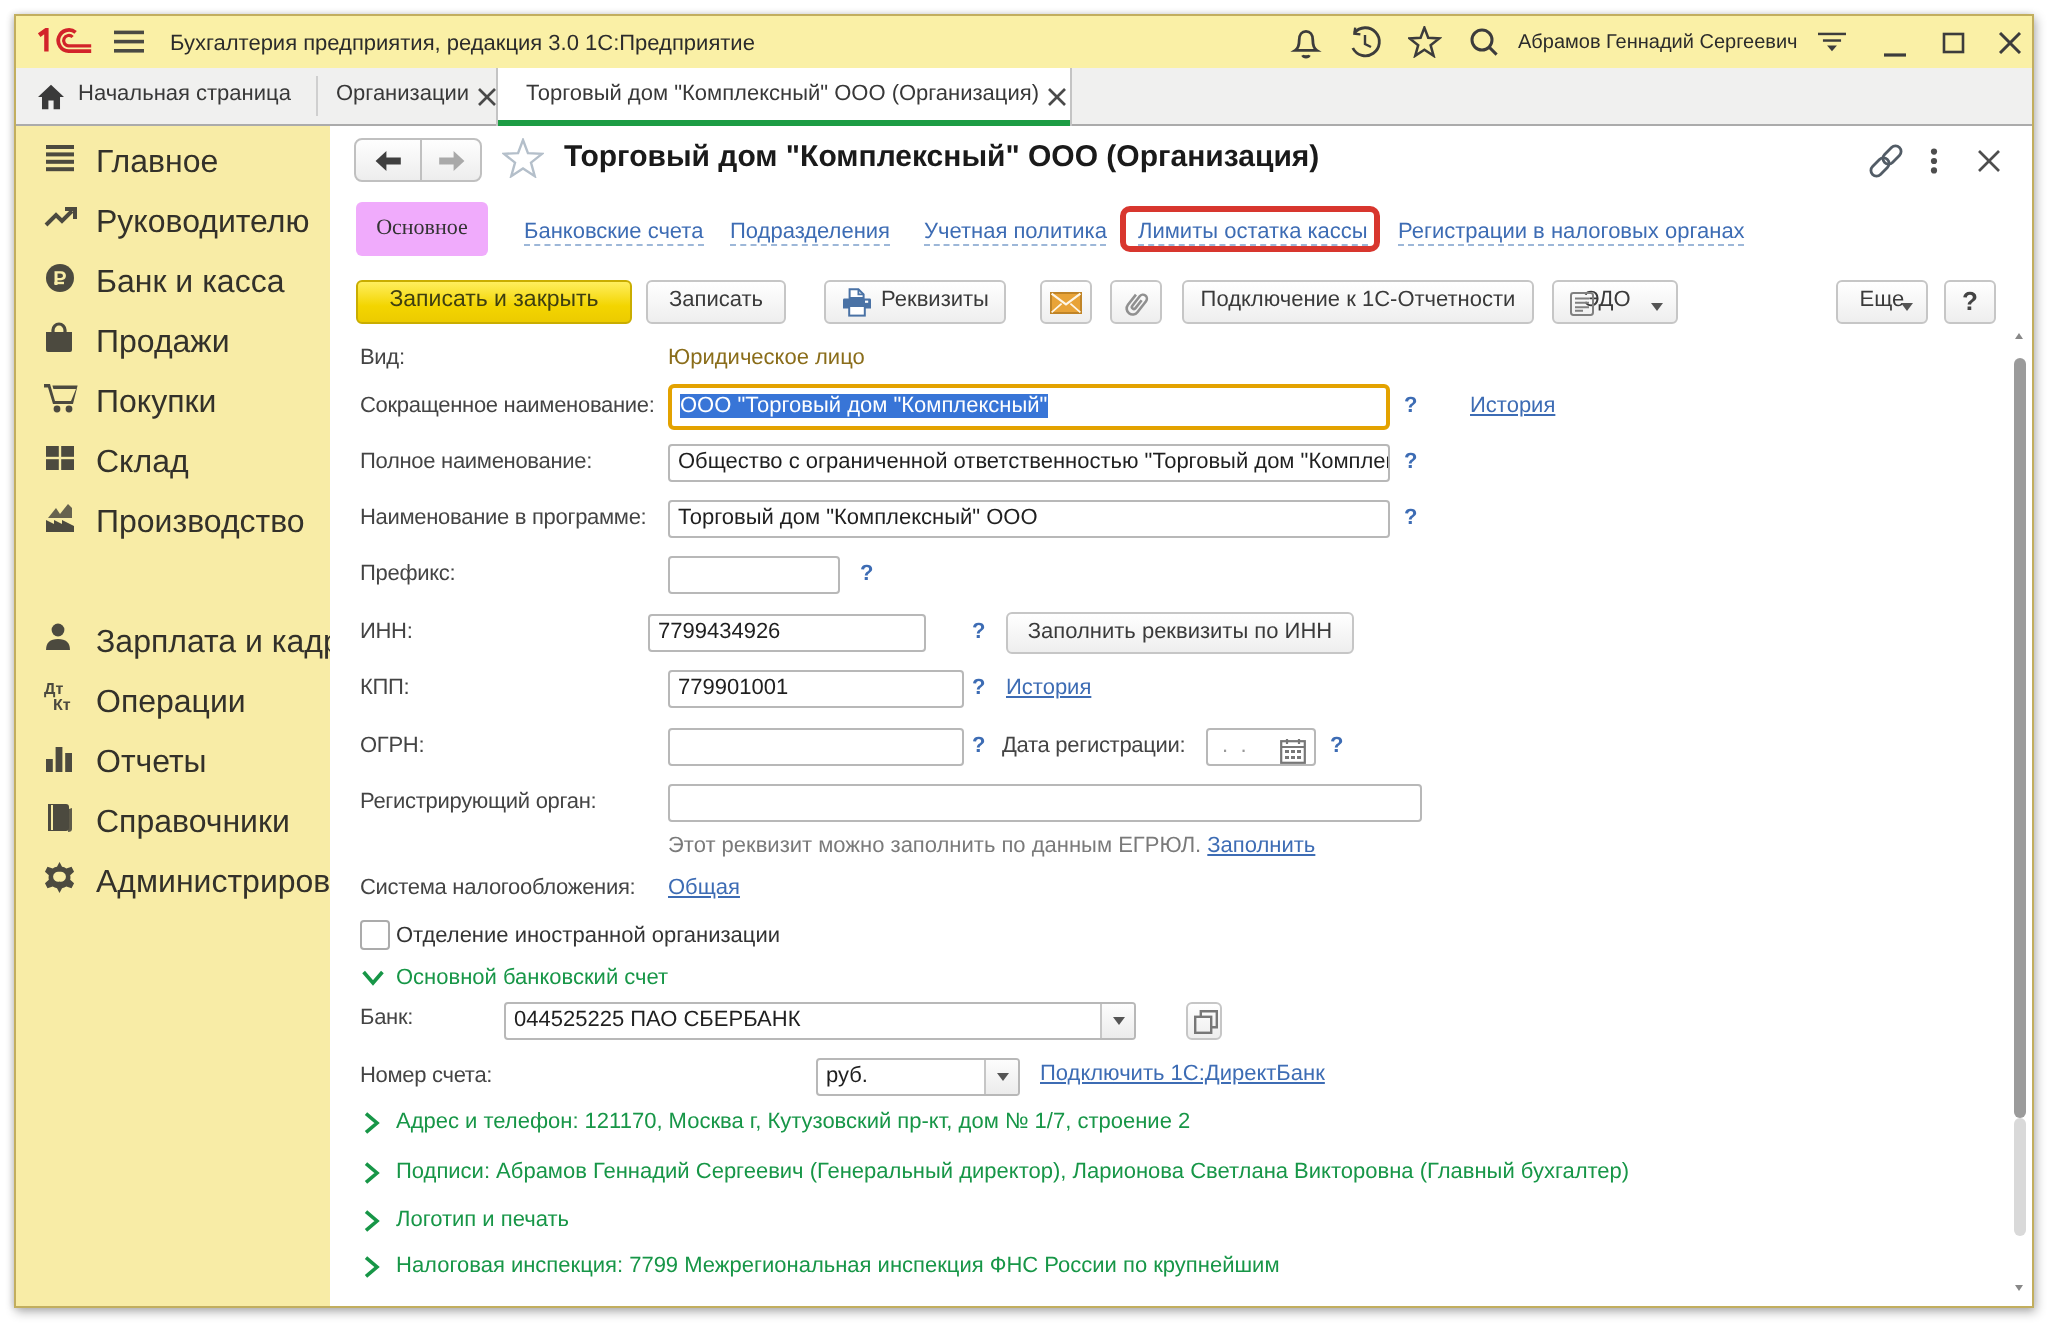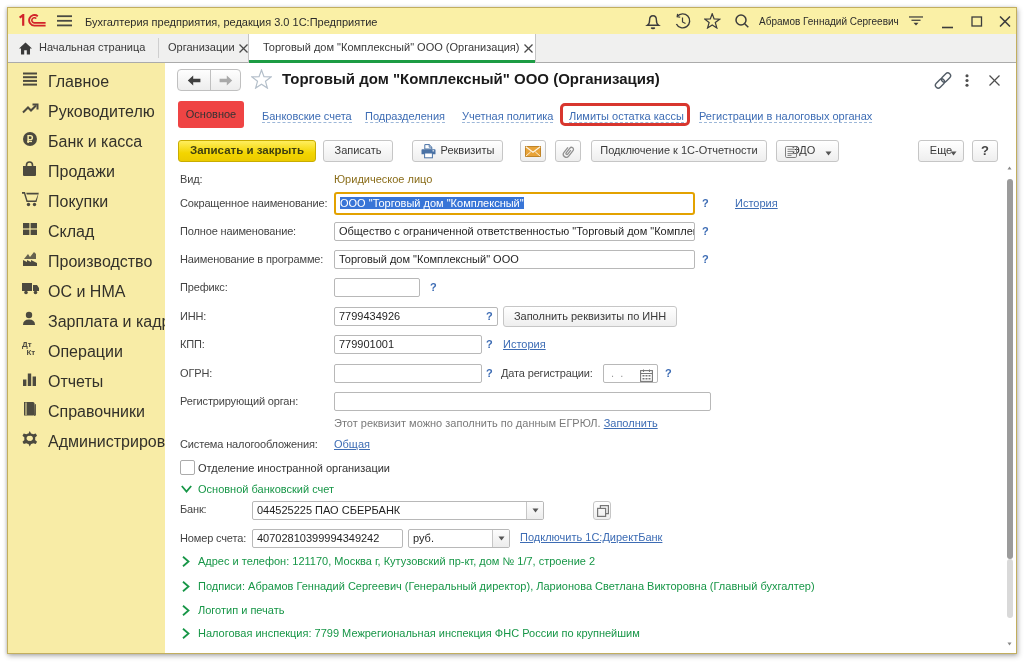--- a/index.html
+++ b/index.html
@@ -23,28 +23,28 @@
 .sitem .stxt { position:absolute; left:40px; top:9px; font-size:16px; color:#33312a; white-space:nowrap; }
 .dtkt { font-size:8px; font-weight:bold; color:#4c4a3f; line-height:8px; }
 
 #content { position:absolute; left:157px; top:55px; width:851px; height:590px; background:#fff; }
 
 .navbtns { position:absolute; left:12px; top:6px; width:64px; height:22px; border:1px solid #c0c0c0; border-radius:4px; background:linear-gradient(#fefefe,#ededed); }
 .navbtns .sep { position:absolute; left:32px; top:0; width:1px; height:20px; background:#c0c0c0; }
 #ttl { position:absolute; left:117px; top:7px; font-size:15px; font-weight:bold; color:#1a1a1a; white-space:nowrap; }
 
 .navrow { position:absolute; left:0; top:38px; width:851px; height:29px; }
-.osn { position:absolute; left:13px; top:0px; width:66px; height:27px; background:#ef4444; border-radius:3px; font-size:11px; color:#333; text-align:center; line-height:27px; }
+.osn { position:absolute; left:13px; top:0px; width:66px; height:27px; background:#f0abfc; border-radius:3px; font-size:11px; color:#333; text-align:center; line-height:27px;font-family:Liberation Serif, serif; }
 .nlink { position:absolute; top:9px; font-size:11px; color:#3d6cb4; border-bottom:1px dashed #9db7d8; white-space:nowrap; }
 #redbox { position:absolute; left:395px; top:2px; width:130px; height:23px; border:3px solid #d8362e; border-radius:5px; }
 
 .btnrow { position:absolute; left:0; top:76px; width:851px; height:30px; }
 .btn { position:absolute; top:1px; height:22px; border:1px solid #c6c6c6; border-radius:3px; background:linear-gradient(#ffffff,#eeeeee); font-size:11px; color:#3a3a3a; text-align:center; }
 .btn .bl { display:inline-block; margin-top:3px; }
-#btn-save { left:13px; width:137px; font-size:11.5px; background:linear-gradient(#ffee5e,#f3d500 60%,#eccb00); border:1px solid #c9ad00; font-weight:bold; color:#3f3f10; }
+#btn-save { left:13px; width:137px; font-size:11.5px; background:linear-gradient(#ffee5e,#f3d500 60%,#eccb00); border:1px solid #c9ad00; font-weight:normal; color:#3f3f10; }
 .lbl { position:absolute; left:15px; white-space:nowrap; color:#444; font-size:11px; letter-spacing:-0.15px; }
 .inp { position:absolute; height:19px; border:1px solid #b8b8b8; border-radius:2px; background:#fff; font-size:11px; color:#1f1f1f; padding:0 4px; line-height:17px; white-space:nowrap; overflow:hidden; }
 .q { position:absolute; color:#3d6cb4; font-size:11px; font-weight:bold; }
 .lnk { position:absolute; color:#3d6cb4; font-size:11px; text-decoration:underline; white-space:nowrap; }
 .grn { position:absolute; color:#179647; font-size:11px; white-space:nowrap; }
 .combo-arrow { position:absolute; top:0; right:0; width:17px; height:17px; border-left:1px solid #c6c6c6; background:linear-gradient(#fdfdfd,#ececec); }
 
 #sb { position:absolute; left:841px; top:103px; width:7px; height:485px; }
 #sb .thumb { position:absolute; left:1px; top:13px; width:6px; height:380px; background:#9b9b9b; border-radius:3px; }
 #sb .rest { position:absolute; left:1px; top:393px; width:6px; height:59px; background:#d9d9d9; border-radius:3px; }
@@ -193,31 +193,20 @@
     </div>
     <div class="sitem" style="top:181px">
       <svg width="16" height="16" viewBox="0 0 16 16">
           <g fill="#4c4a3f">
             <path d="M1,15 V9 L5,11 V9 L9,11 V9 L15,12 V15 Z"></path>
             <path d="M2,8 L6,3 L8,6 L12,1 L14,3 L14,8 Z" opacity="0.85"></path>
           </g>
         </svg>
       <div class="stxt">Производство</div>
     </div>
-    <div class="sitem" style="top:211px">
-      <svg width="18" height="15" viewBox="0 0 18 15">
-          <g fill="#4c4a3f">
-            <rect x="0" y="2" width="10" height="8"></rect>
-            <path d="M11,4 H15 L17,7 V10 H11 Z"></path>
-            <circle cx="4" cy="11.5" r="1.8"></circle>
-            <circle cx="13.5" cy="11.5" r="1.8"></circle>
-          </g>
-        </svg>
-      <div class="stxt">ОС и НМА</div>
-    </div>
     <div class="sitem" style="top:271px">
       <div class="dtkt" style="position:absolute;left:14px;top:7px">Дт<br>&nbsp;&nbsp;Кт</div>
       <div class="stxt">Операции</div>
     </div>
     <div class="sitem" style="top:241px">
       <svg width="14" height="16" viewBox="0 0 14 16">
           <g fill="#4c4a3f">
             <circle cx="7" cy="4" r="3.2"></circle>
             <path d="M1,14 Q1,8.5 7,8.5 Q13,8.5 13,14 Z"></path>
           </g>
@@ -352,21 +341,21 @@
 
     <div class="lbl" style="top:190px">Наименование в программе:</div>
     <div class="inp" style="left:169px;top:187px;width:361px">Торговый дом "Комплексный" ООО</div>
     <div class="q" style="left:537px;top:190px">?</div>
 
     <div class="lbl" style="top:218px">Префикс:</div>
     <div class="inp" style="left:169px;top:215px;width:86px"></div>
     <div class="q" style="left:265px;top:218px">?</div>
 
     <div class="lbl" style="top:247px">ИНН:</div>
-    <div class="inp" style="left:169px;top:244px;width:164px">7799434926</div>
+    <div class="inp" style="left:159px;top:244px;width:139px">7799434926</div>
     <div class="q" style="left:321px;top:247px">?</div>
     <div class="btn" style="left:338px;top:243px;width:174px;height:21px"><span class="bl" style="margin-top:3px">Заполнить реквизиты по ИНН</span></div>
 
     <div class="lbl" style="top:275px">КПП:</div>
     <div class="inp" style="left:169px;top:272px;width:148px">779901001</div>
     <div class="q" style="left:321px;top:275px">?</div>
     <div class="lnk" style="left:338px;top:275px">История</div>
 
     <div class="lbl" style="top:304px">ОГРН:</div>
     <div class="inp" style="left:169px;top:301px;width:148px"></div>
@@ -400,38 +389,37 @@
 
     <div class="abs" style="left:15px;top:397px;width:15px;height:15px;border:1px solid #ababab;border-radius:2px;background:#fff"></div>
     <div class="abs" style="left:33px;top:399px;font-size:11px;color:#333">Отделение иностранной организации</div>
 
     <svg class="abs" style="left:16px;top:422px" width="11" height="8" viewBox="0 0 11 8">
         <path d="M0.8,1 L5.5,6.5 L10.2,1" stroke="#179647" stroke-width="1.8" fill="none"></path>
       </svg>
     <div class="grn" style="left:33px;top:420px">Основной банковский счет</div>
 
     <div class="lbl" style="top:440px">Банк:</div>
-    <div class="inp" style="left:87px;top:438px;width:292px;padding-right:22px">044525225 ПАО СБЕРБАНК
+    <div class="inp" style="left:87px;top:438px;width:316px;padding-right:22px">044525225 ПАО СБЕРБАНК
       <div class="combo-arrow">
           <svg class="abs" style="left:5px;top:6px" width="7" height="5" viewBox="0 0 7 5">
             <path d="M0.5,0.5 H6.5 L3.5,4.5 Z" fill="#555"></path>
           </svg>
         </div>
     </div>
     <div class="btn" style="left:428px;top:438px;width:18px;height:19px">
       <svg class="abs" style="left:3px;top:3px" width="12" height="12" viewBox="0 0 12 12">
           <g stroke="#777" fill="none" stroke-width="1.2">
             <rect x="0.6" y="3.4" width="8" height="8"></rect>
             <path d="M3.4,3.4 V0.6 H11.4 V8.6 H8.6"></path>
           </g>
         </svg>
     </div>
 
     <div class="lbl" style="top:469px">Номер счета:</div>
-    <div class="inp" style="left:87px;top:466px;width:151px">40702810399994349242</div>
     <div class="inp" style="left:243px;top:466px;width:102px;padding-right:22px">руб.
       <div class="combo-arrow">
           <svg class="abs" style="left:5px;top:6px" width="7" height="5" viewBox="0 0 7 5">
             <path d="M0.5,0.5 H6.5 L3.5,4.5 Z" fill="#555"></path>
           </svg>
         </div>
     </div>
     <div class="lnk" style="left:355px;top:468px">Подключить 1С:ДиректБанк</div>
 
     <svg class="abs" style="left:17px;top:493px" width="8" height="11" viewBox="0 0 8 11">

